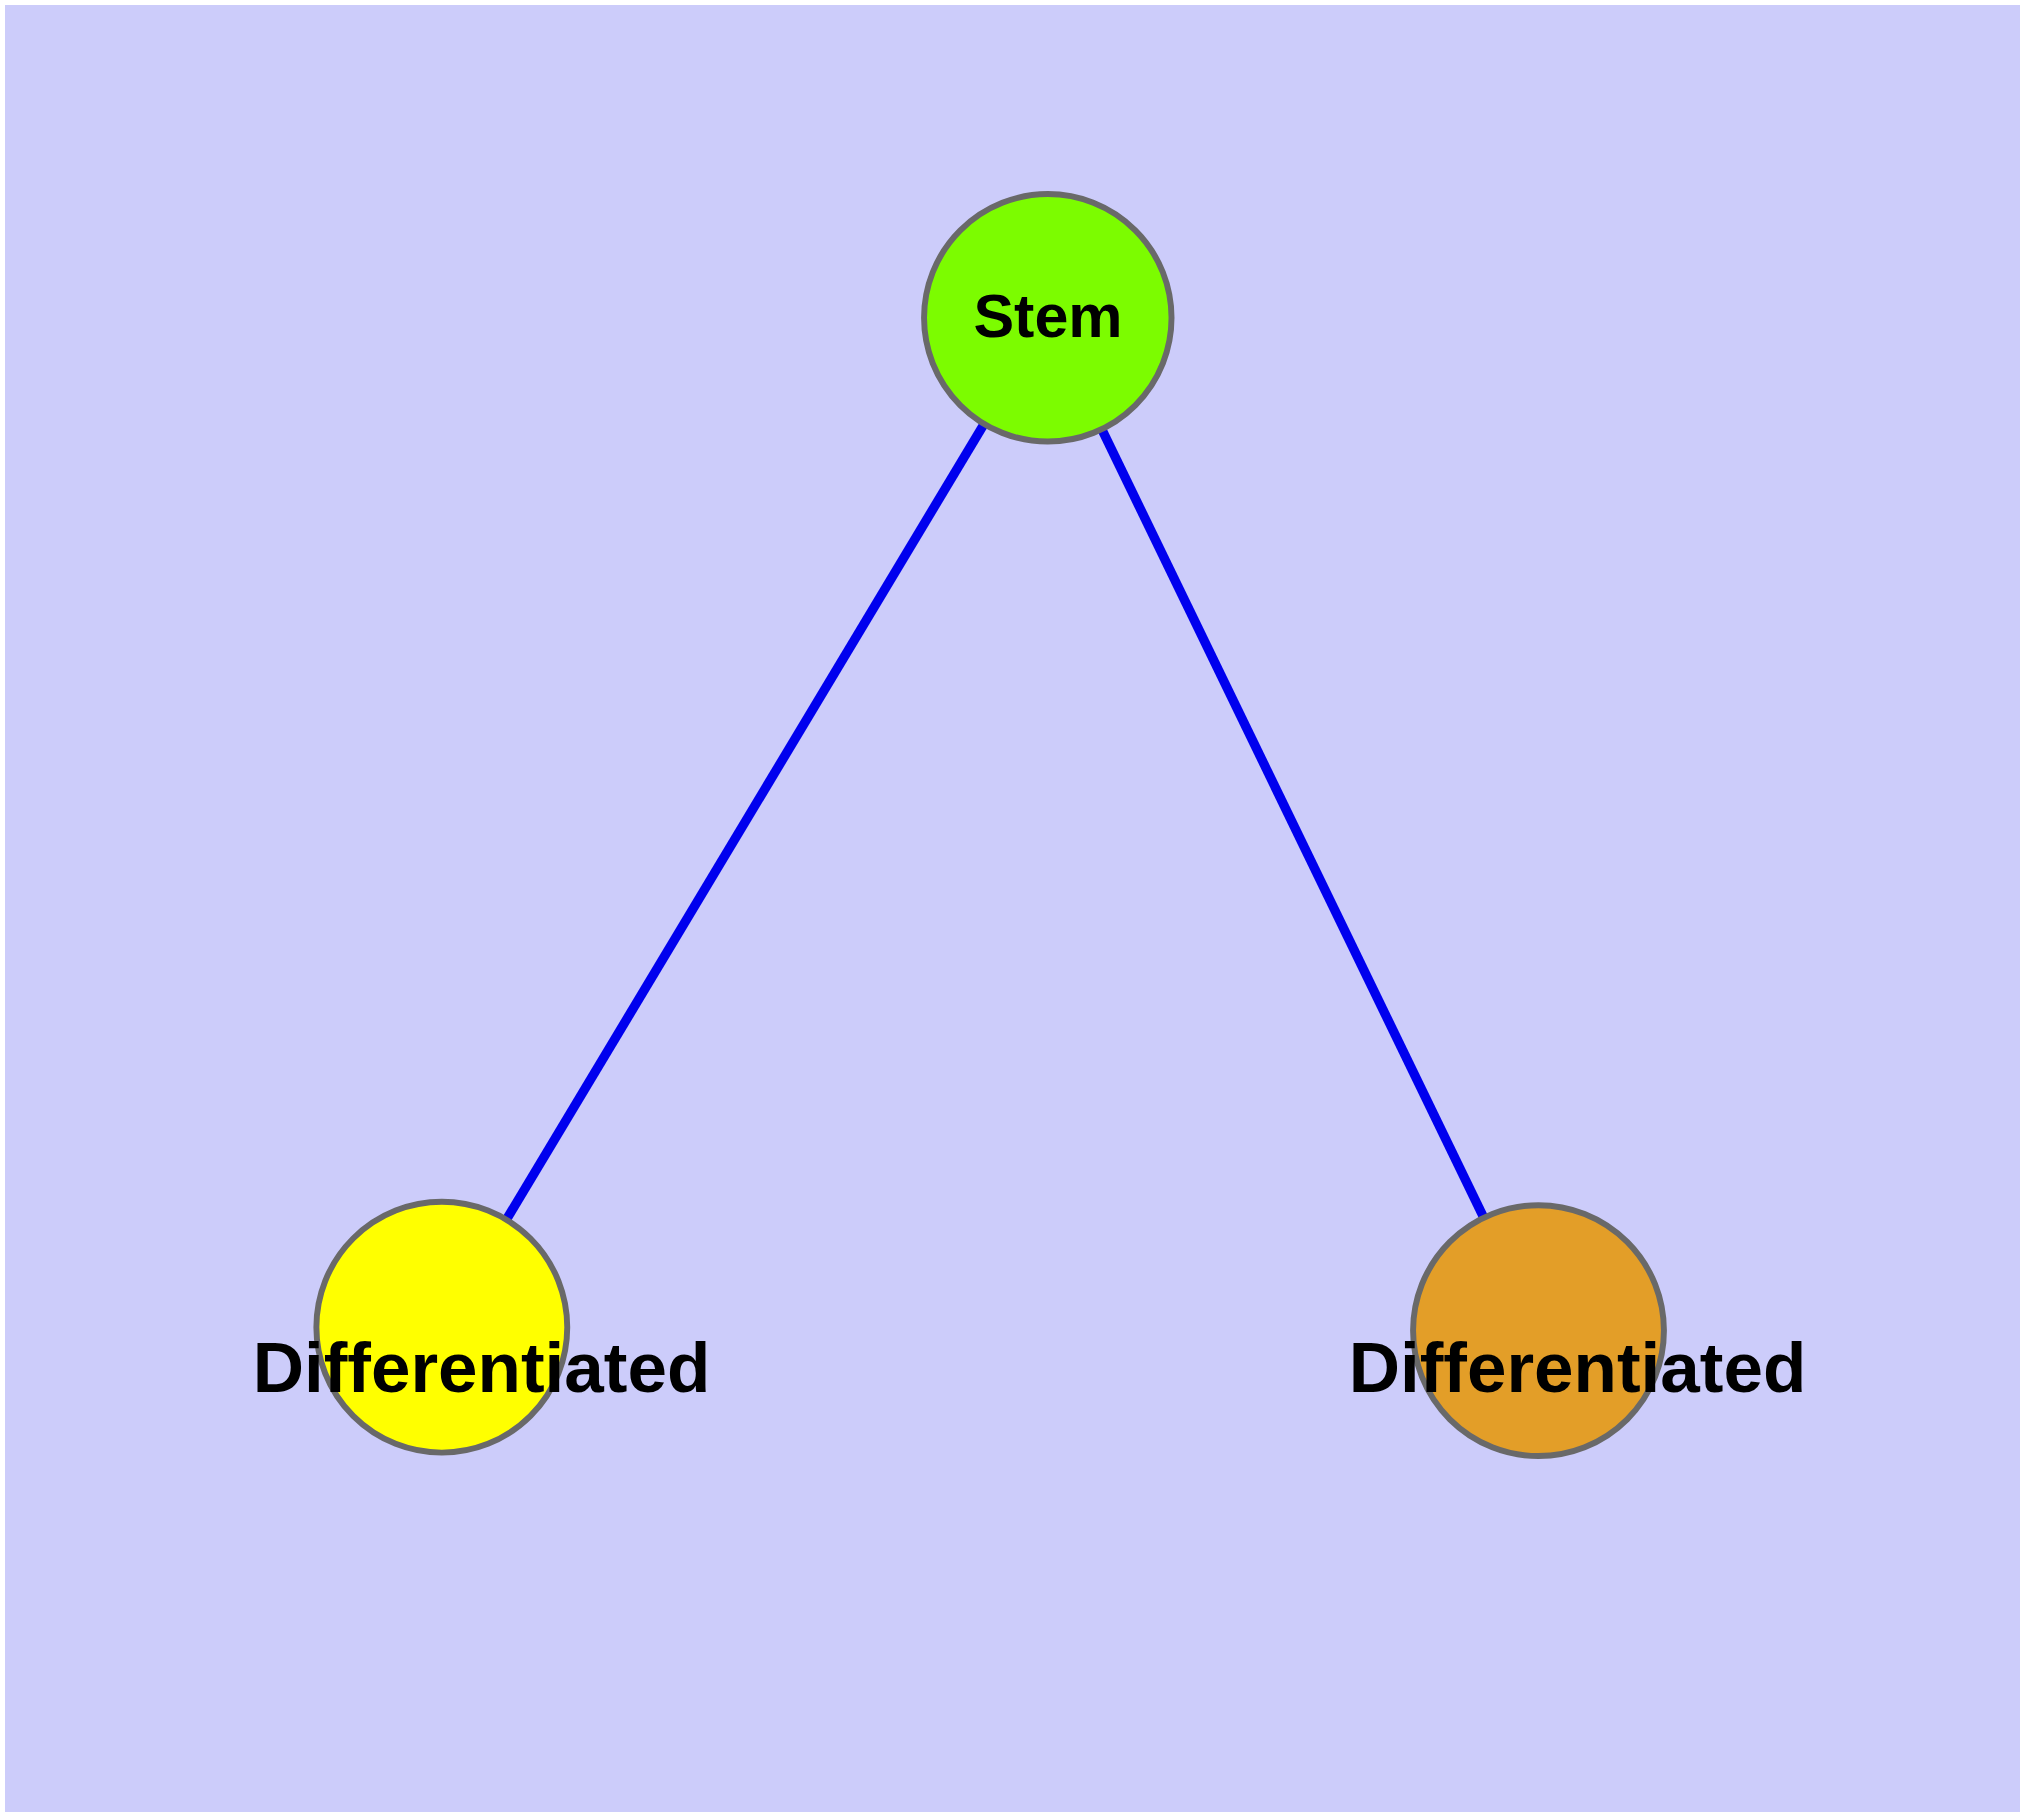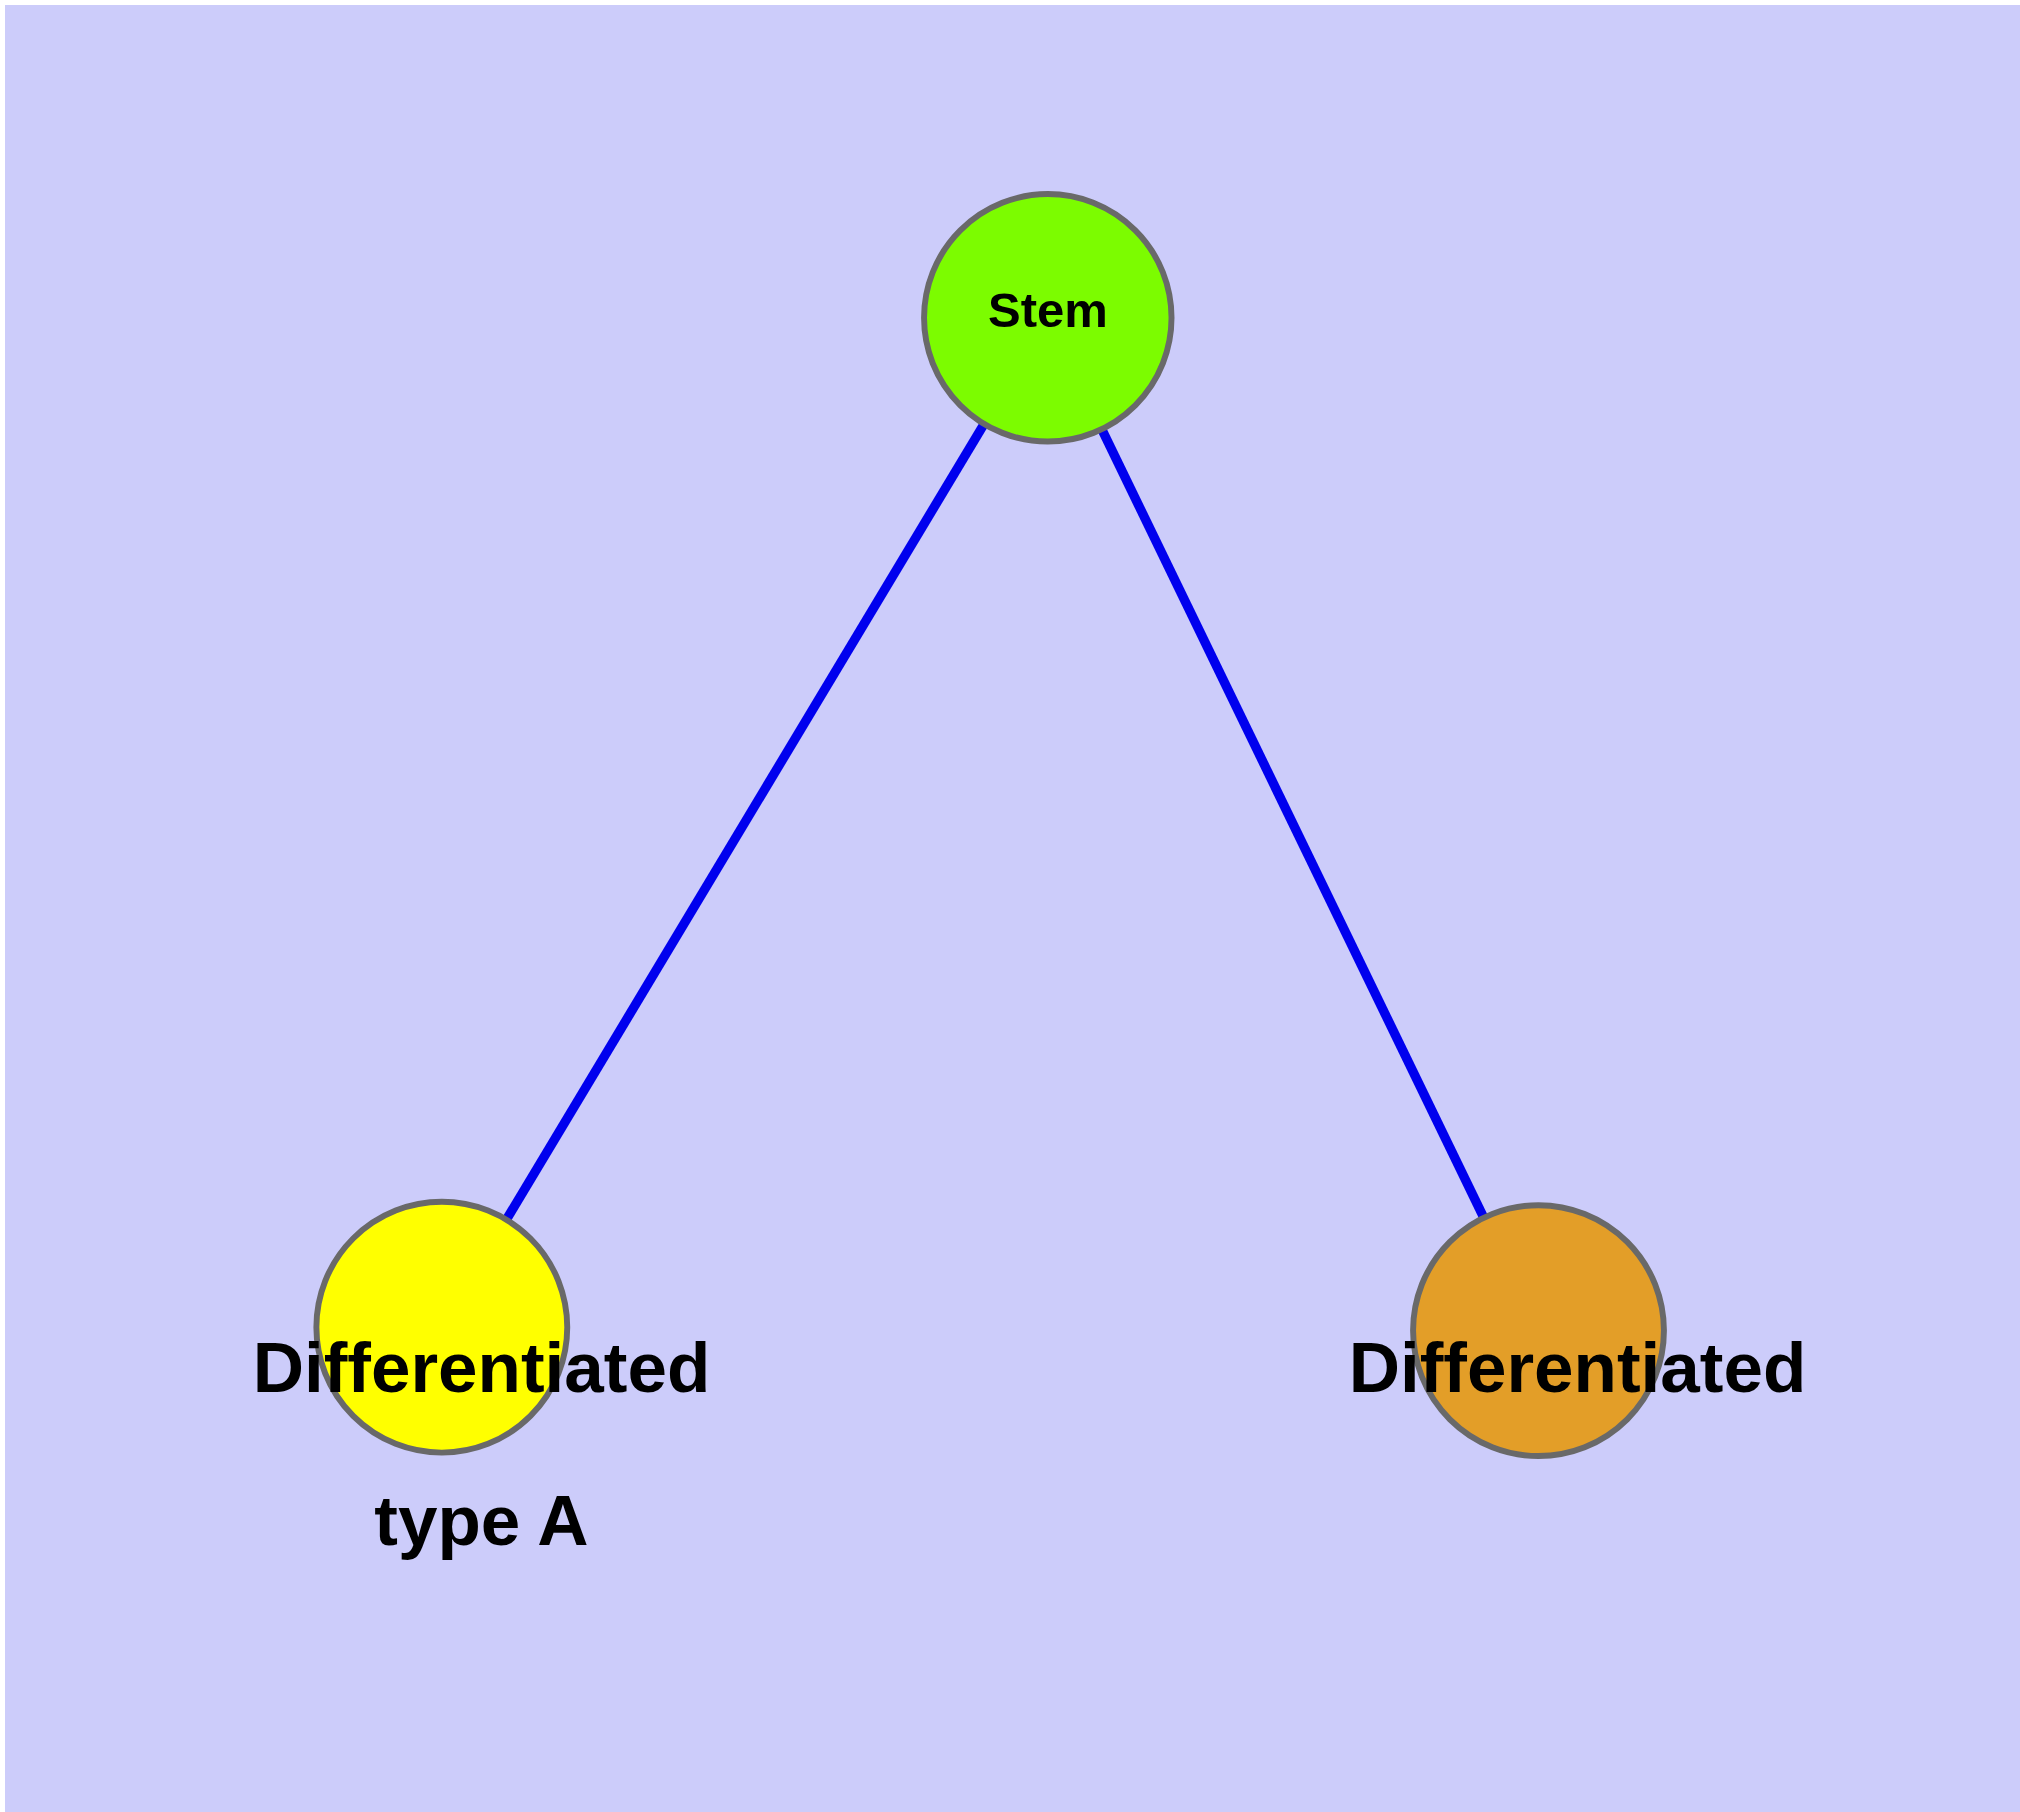--- a/index.html
+++ b/index.html
@@ -35,21 +35,21 @@
     position: absolute;
     text-align: center;
     color: #000000;
     font-weight: bold;
     line-height: 1.08;
     white-space: pre;
     pointer-events: none;
     -webkit-font-smoothing: antialiased;
   }
   #label-stem {
-    font-size: 49px;
+    font-size: 61px;
     left: 709px;
     top: 284px;
     width: 678px;
   }
   #label-type-a {
     font-size: 71px;
     left: 103px;
     top: 1253px;
     width: 678px;
   }
@@ -76,21 +76,20 @@
       <circle cx="521" cy="1566" r="148" fill="#ffff00" stroke="#696969" stroke-width="7"></circle>
       <circle cx="1815" cy="1570" r="148" fill="#e39e28" stroke="#696969" stroke-width="7"></circle>
       <circle cx="1236" cy="375" r="146" fill="#7cfc00" stroke="#696969" stroke-width="7"></circle>
     </g>
   </svg>
 
   <div class="node-label" id="label-stem">Stem</div>
 
   <div class="node-label" id="label-type-a">
     <span>Differentiated</span><br>
-    <span>type A</span>
   </div>
 
   <div class="node-label" id="label-type-b">
     <span>Differentiated</span><br>
   </div>
 
 </div>
 
 
 </body></html>

